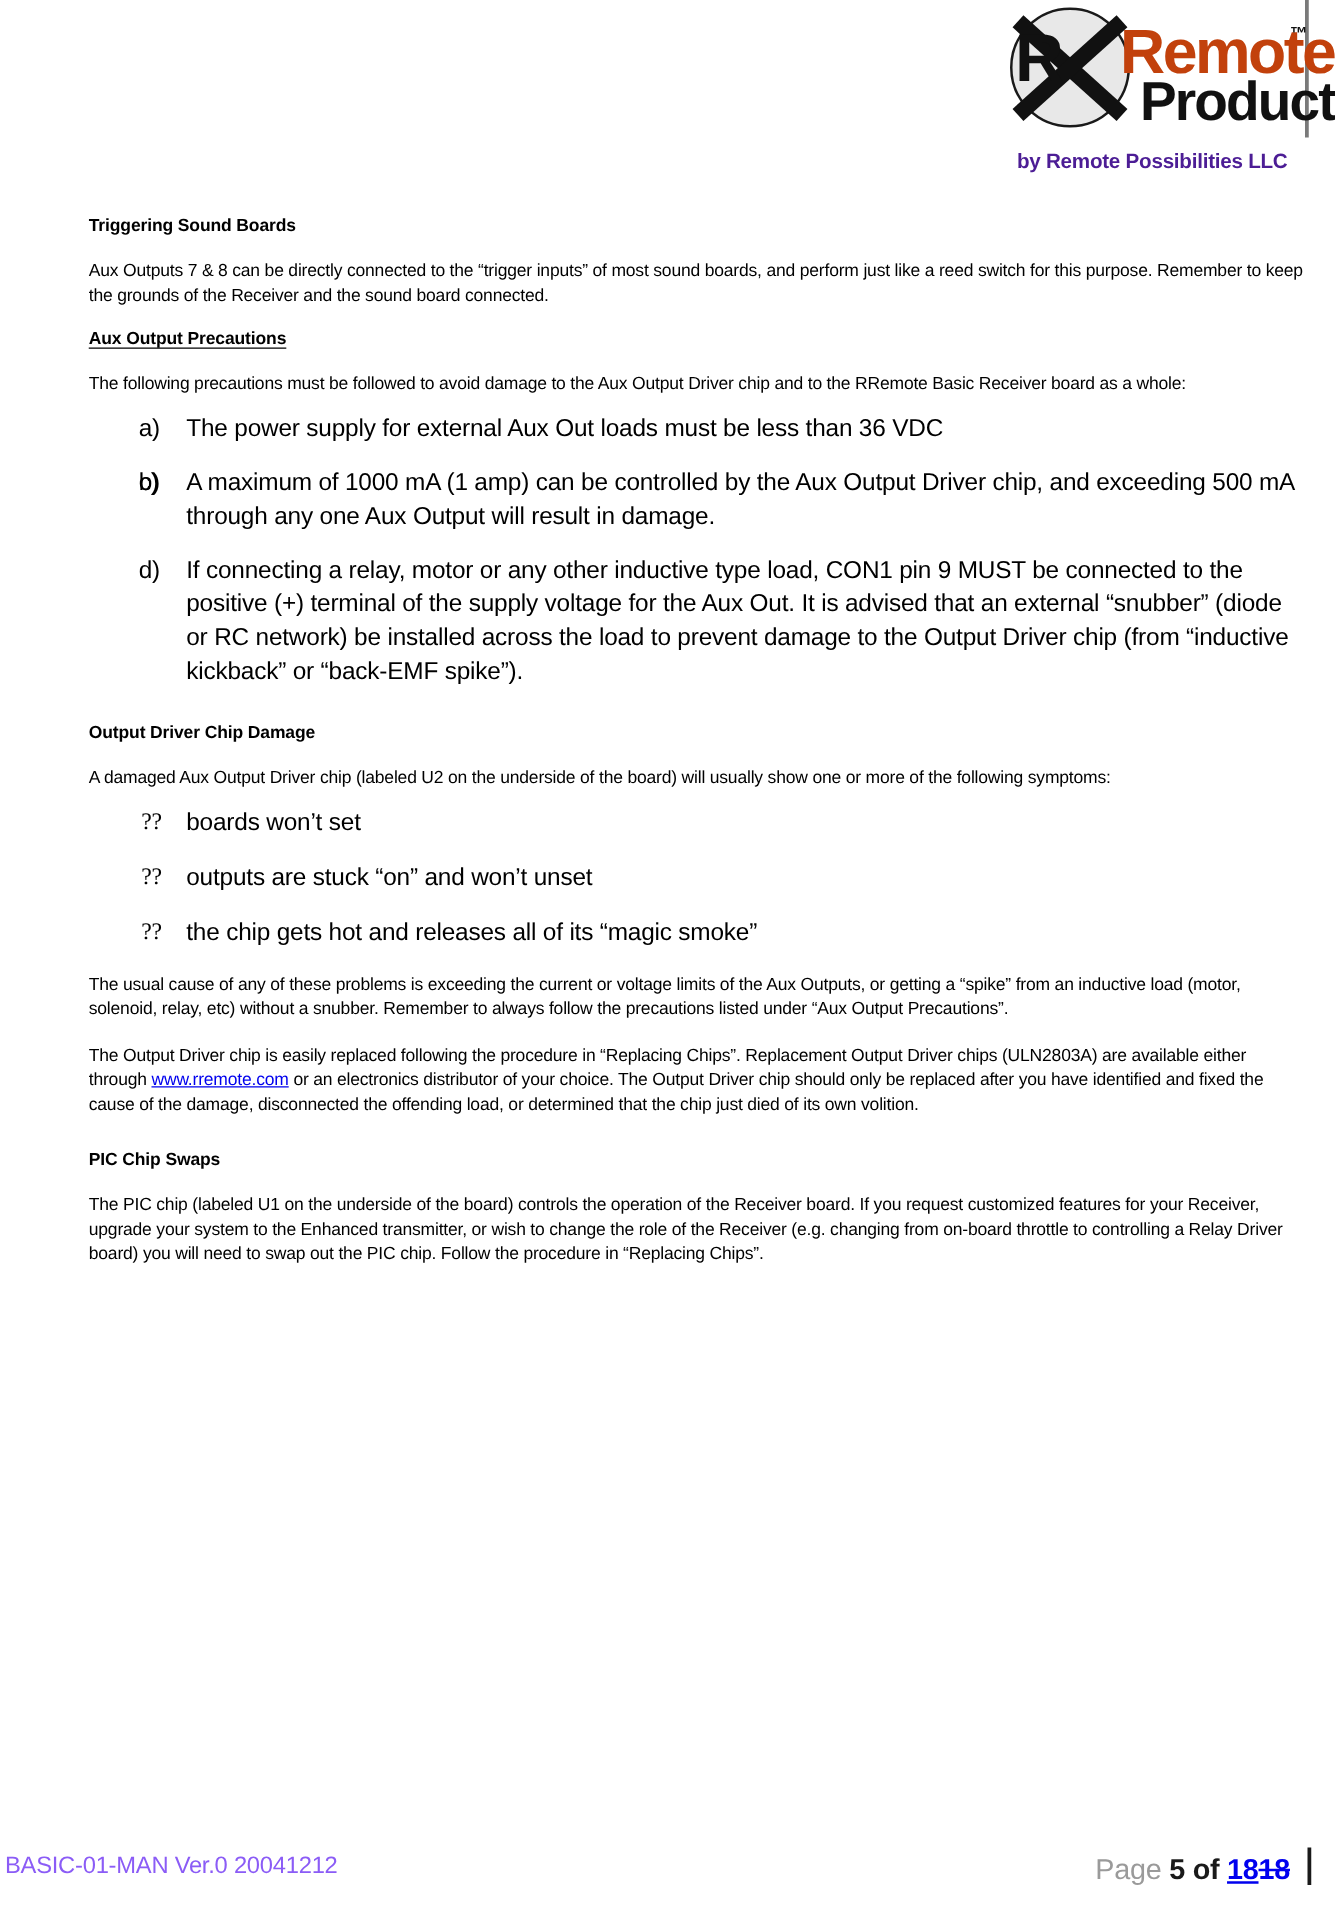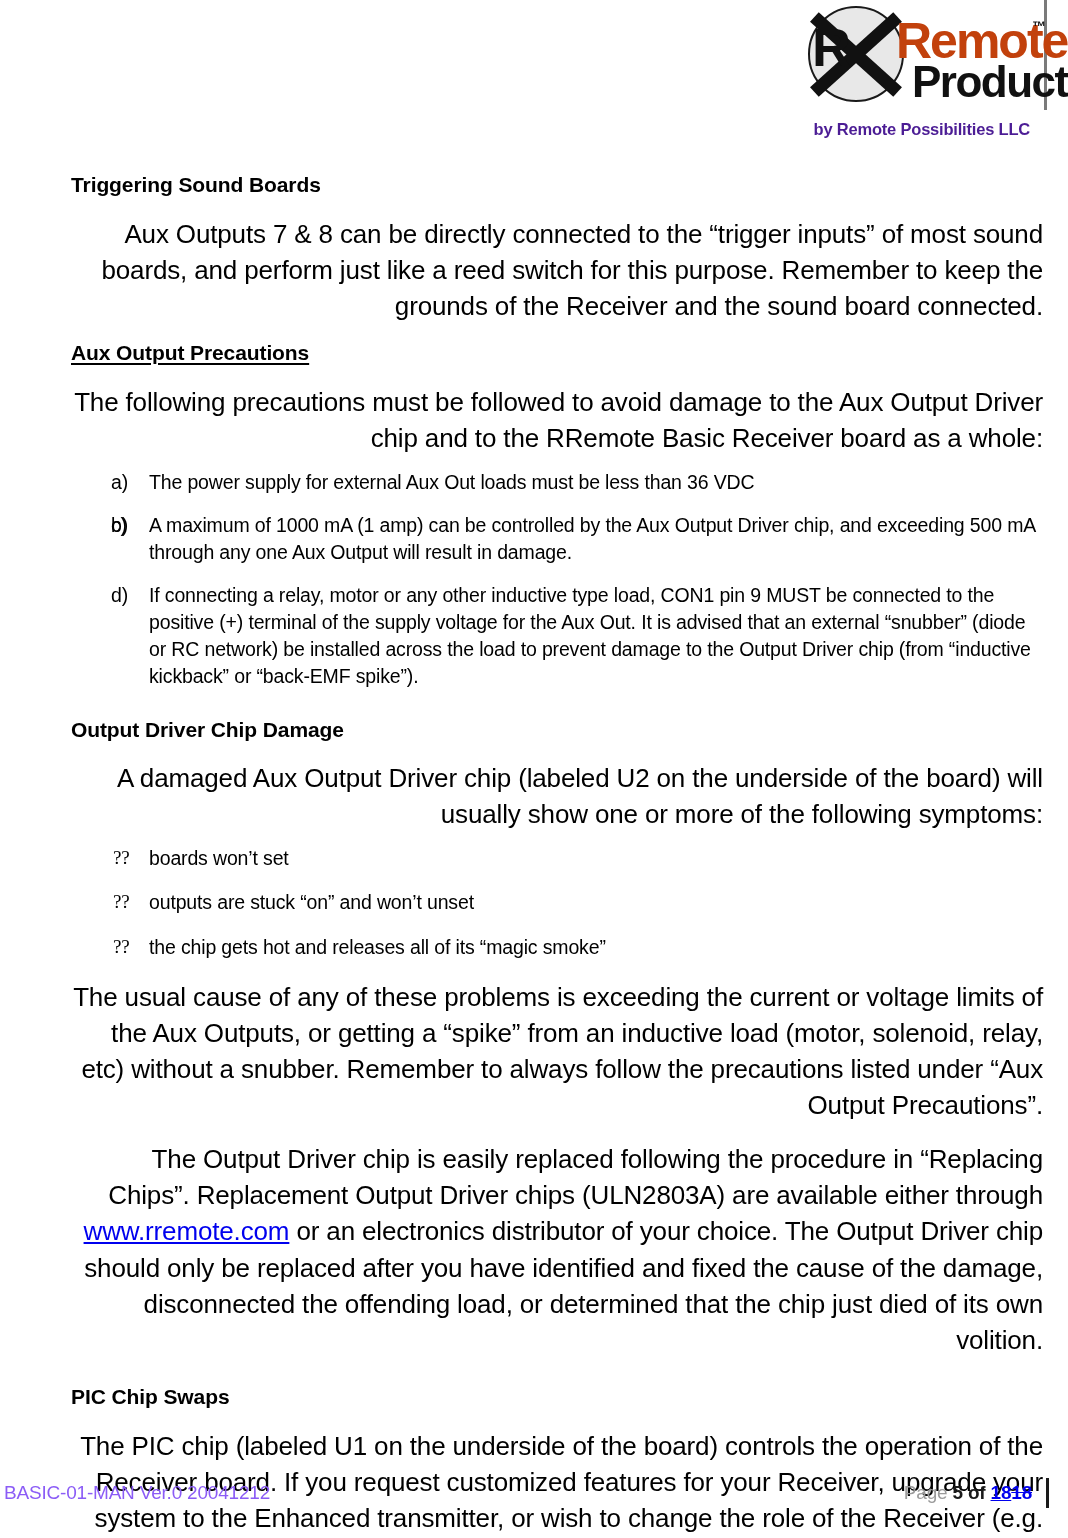--- a/index.html
+++ b/index.html
@@ -133,36 +133,35 @@
   }
 
   
   .content {
     position: absolute;
     left: 71px;
     top: 172px;
     width: 972px;
   }
   h2.section-heading {
-    font-size: 21px;
+    font-size: 14px;
     font-weight: bold;
     margin: 0 0 14px 0;
     line-height: 1.22;
     letter-spacing: -0.1px;
   }
   h2.section-heading.underlined {
     text-decoration: underline;
     text-underline-offset: 3px;
   }
   p.body-text {
-    font-size: 26px;
+    font-size: 14px;
     line-height: 1.39;
     margin: 18px 0 16px 0;
     letter-spacing: -0.15px;
-    text-align: right;
   }
   p.body-text.tight {
     margin-bottom: 13px;
   }
 
   ol.alpha-list,
   ul.symbol-list {
     list-style: none;
     margin: 0 0 0 0;
     padding: 0;
@@ -217,21 +216,21 @@
     top: 0;
     font-size: 19px;
     color: #8b5cf6;
     white-space: nowrap;
     letter-spacing: -0.2px;
   }
   .footer-right {
     position: absolute;
     right: 36px;
     top: 0;
-    font-size: 19px;
+    font-size: 23px;
     white-space: nowrap;
     letter-spacing: -0.2px;
   }
   .footer-right .pg-word { color: #9a9a9a; }
   .footer-right .pg-num {
     color: #1a1a1a;
     font-weight: bold;
   }
   .footer-right .pg-of {
     color: #1a1a1a;

